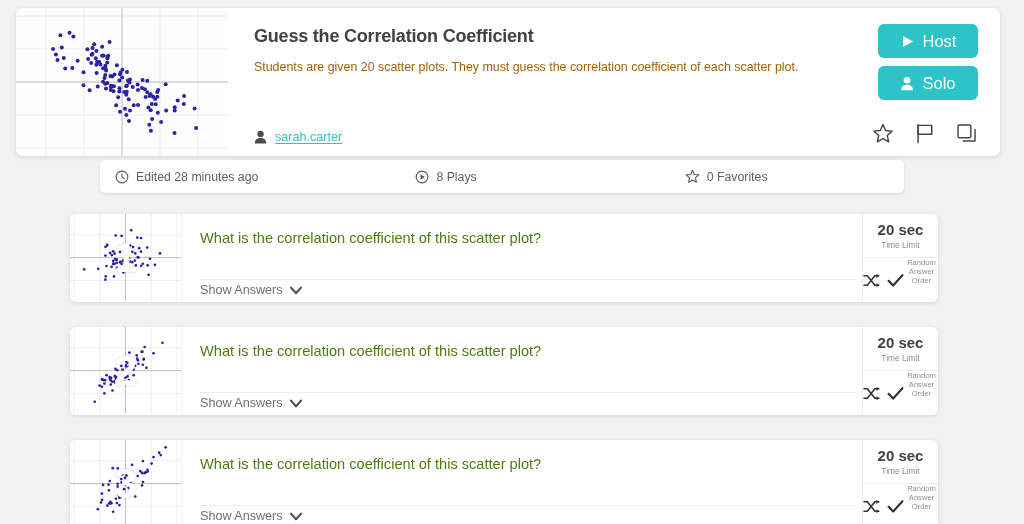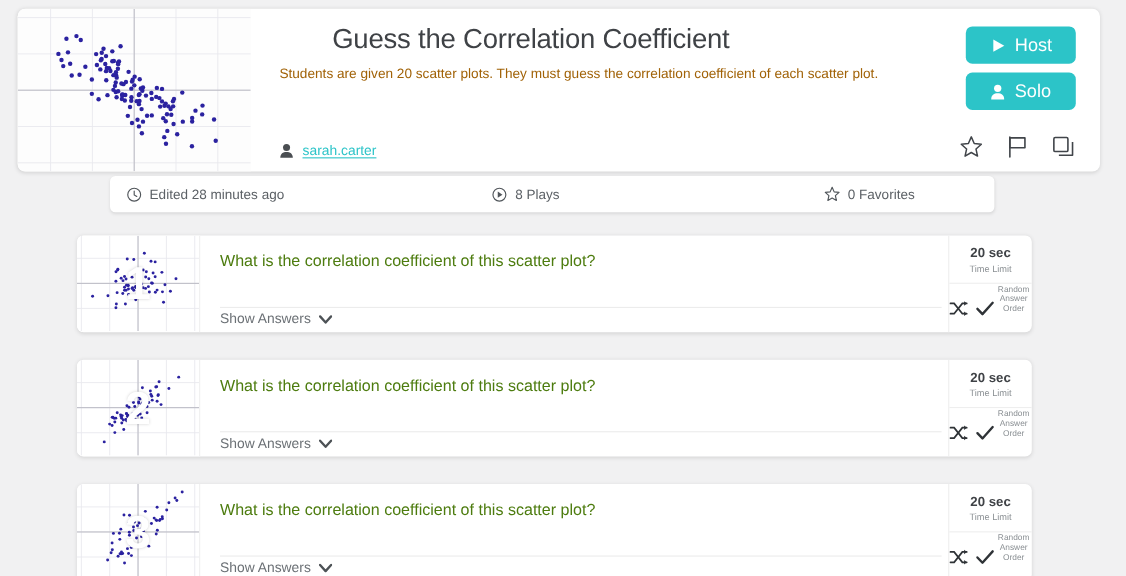--- a/index.html
+++ b/index.html
@@ -27,26 +27,25 @@
     position: relative;
     background: #fdfdfd;
     overflow: hidden;
   }
   .header-body {
     flex: 1 1 auto;
     position: relative;
     padding: 14px 0 0 26px;
   }
   .quiz-title {
-    font-size: 25px;
-    font-weight: normal;
+    font-size: 18px;
+    font-weight: bold;
     color: #3f4246;
     letter-spacing: -0.2px;
     line-height: 28px;
-    margin-left: 48px;
   }
   .quiz-desc {
     margin-top: 9px;
     font-size: 12.4px;
     color: #a16207;
     line-height: 17px;
   }
   .author-row {
     position: absolute;
     left: 26px; bottom: 12px;
@@ -90,21 +89,21 @@
   .icon-btn { cursor: pointer; display: block; line-height: 0; }
 
   
   .stats-bar {
     position: absolute;
     left: 100px; top: 160px;
     width: 804px; height: 33px;
     background: #ffffff;
     border-radius: 5px;
     box-shadow: 0 1px 3px rgba(0,0,0,0.10);
-    display: flex; align-items: center; gap: 32px;
+    display: flex; align-items: center;
   }
   .stat {
     display: flex; align-items: center; gap: 7px;
     font-size: 12.3px; color: #5c6166;
   }
   .stat-edited { margin-left: 15px; }
   .stat-plays  { margin-left: 157px; text-align: center; }
   .stat-favs   { margin-left: 208px; }
 
   
@@ -159,21 +158,21 @@
     display: flex; flex-direction: column;
     align-items: center; justify-content: center;
     gap: 2px;
   }
   .meta-bottom {
     flex: 1 1 50%;
     display: flex; flex-direction: row;
     justify-content: center;
     gap: 1px;
   }
-  .time-value { font-size: 12px; font-weight: bold; color: #3f4246; }
+  .time-value { font-size: 15px; font-weight: bold; color: #3f4246; }
   .time-label { font-size: 8.4px; color: #8b9094; }
   .meta-icons { display: flex; align-items: center; gap: 7px; }
   .rand-label {
     font-size: 7.6px; color: #8b9094;
     text-align: center; line-height: 9px;
   }
 
   
   .plot { position: absolute; inset: 0; }
   .numeral {

